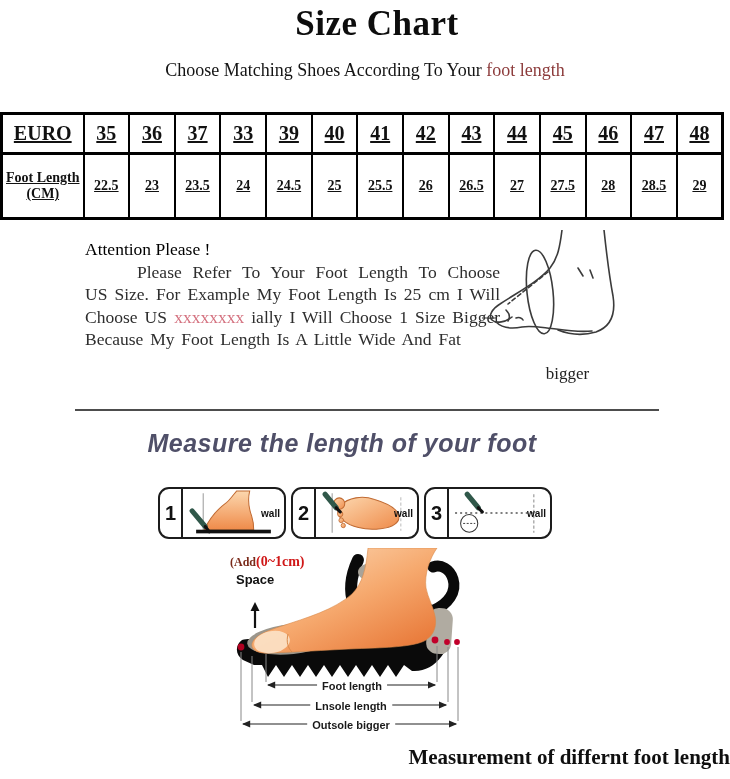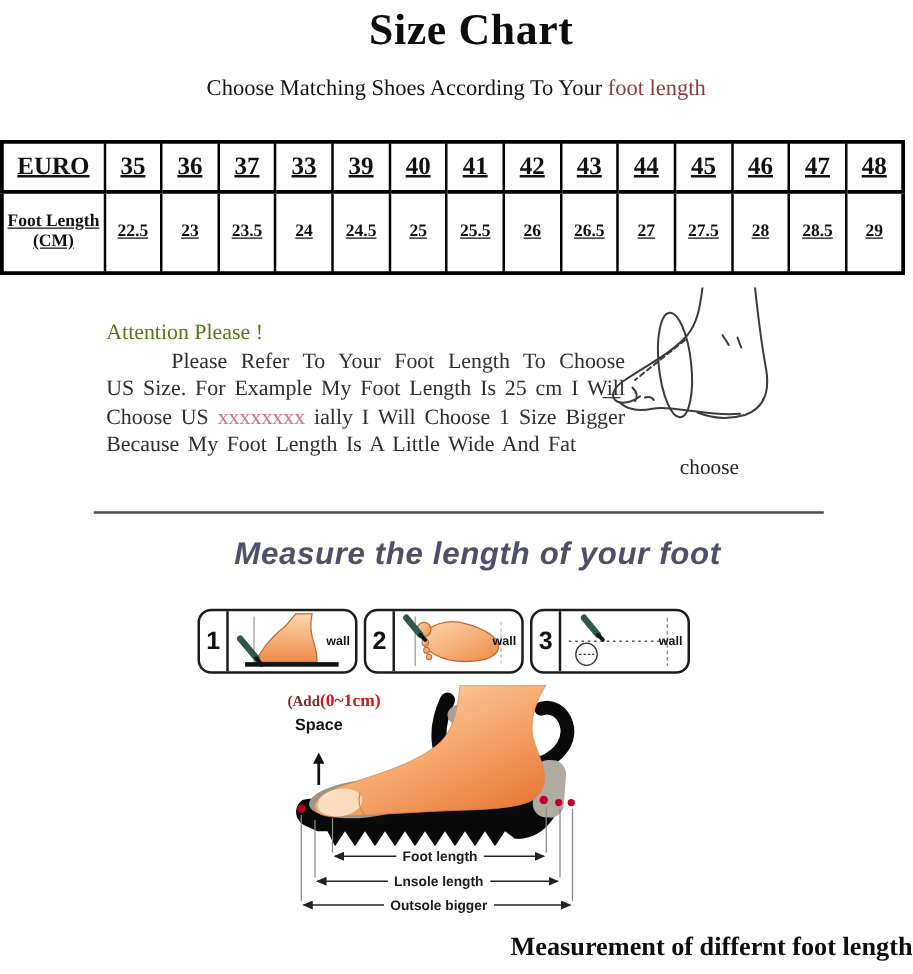--- a/index.html
+++ b/index.html
@@ -31,35 +31,35 @@
   tr.r1 td{height:37px;font-size:20px;border-bottom:3px solid #000;}
   tr.r2 td{height:62px;font-size:14px;}
   td.lbl1{font-size:21px;}
   td.lbl2{font-size:16px;line-height:1.12;}
   
   .attn-wrap{position:absolute;top:236px;left:0;width:730px;height:175px;}
   .attn-text{
     position:absolute;left:85px;top:2px;width:415px;
     font-size:17.5px;line-height:22.6px;color:#2e2e2e;text-align:justify;
   }
-  .attn-heading{color:#4d7c0f;margin-top:16px;}
+  .attn-heading{color:#000000;}
   .attn-body{margin:0;text-indent:52px;word-spacing:2.5px;}
   .redacted{color:#d4717f;}
   .sketch{position:absolute;left:482px;top:-6px;}
   .sketch-caption{
     position:absolute;left:505px;top:128px;width:125px;text-align:center;
     font-size:17px;line-height:19px;color:#222;
   }
   
   .divider{position:absolute;top:409px;left:75px;width:584px;height:2px;background:#4d4d4d;}
   
   .measure-heading{
     position:absolute;top:429px;left:0;width:684px;text-align:center;
     font-family:"Liberation Sans", sans-serif;font-style:italic;font-weight:bold;
-    font-size:25px;color:#4f4f68;letter-spacing:.5px;padding-left:40px;
+    font-size:25px;color:#4f4f68;letter-spacing:.5px;
   }
   .panels{position:absolute;top:487px;left:158px;display:flex;gap:5px;}
   .panel{
     position:relative;width:128px;height:52px;border:2.5px solid #1c1c1c;border-radius:11px;
     display:flex;align-items:stretch;background:#fff;box-sizing:border-box;
   }
   .panel-num{
     width:21px;display:flex;align-items:center;justify-content:center;
     border-right:2px solid #1c1c1c;
     font-family:"Liberation Sans", sans-serif;font-weight:bold;font-size:20px;color:#111;
@@ -157,21 +157,21 @@
       <path d="M34,88 a5,4 0 0 1 7,2"></path>
       <path stroke-dasharray="4,3" d="M66,42 L26,74"></path>
       <ellipse cx="58" cy="62" rx="13" ry="42" transform="rotate(-6 58 62)"></ellipse>
       <path d="M96,38 l5,8"></path>
       <path d="M108,40 l3,8"></path>
       <path stroke-width="1" d="M0,88 L14,88"></path>
     </g>
   </svg>
 
   <div class="sketch-caption">
-    <div>choose</div>
+    <div>bigger</div>
   </div>
 </div>
 
 <div class="divider"></div>
 
 <div class="measure-heading">Measure the length of your foot</div>
 
 <div class="panels">
 
   <div class="panel">

